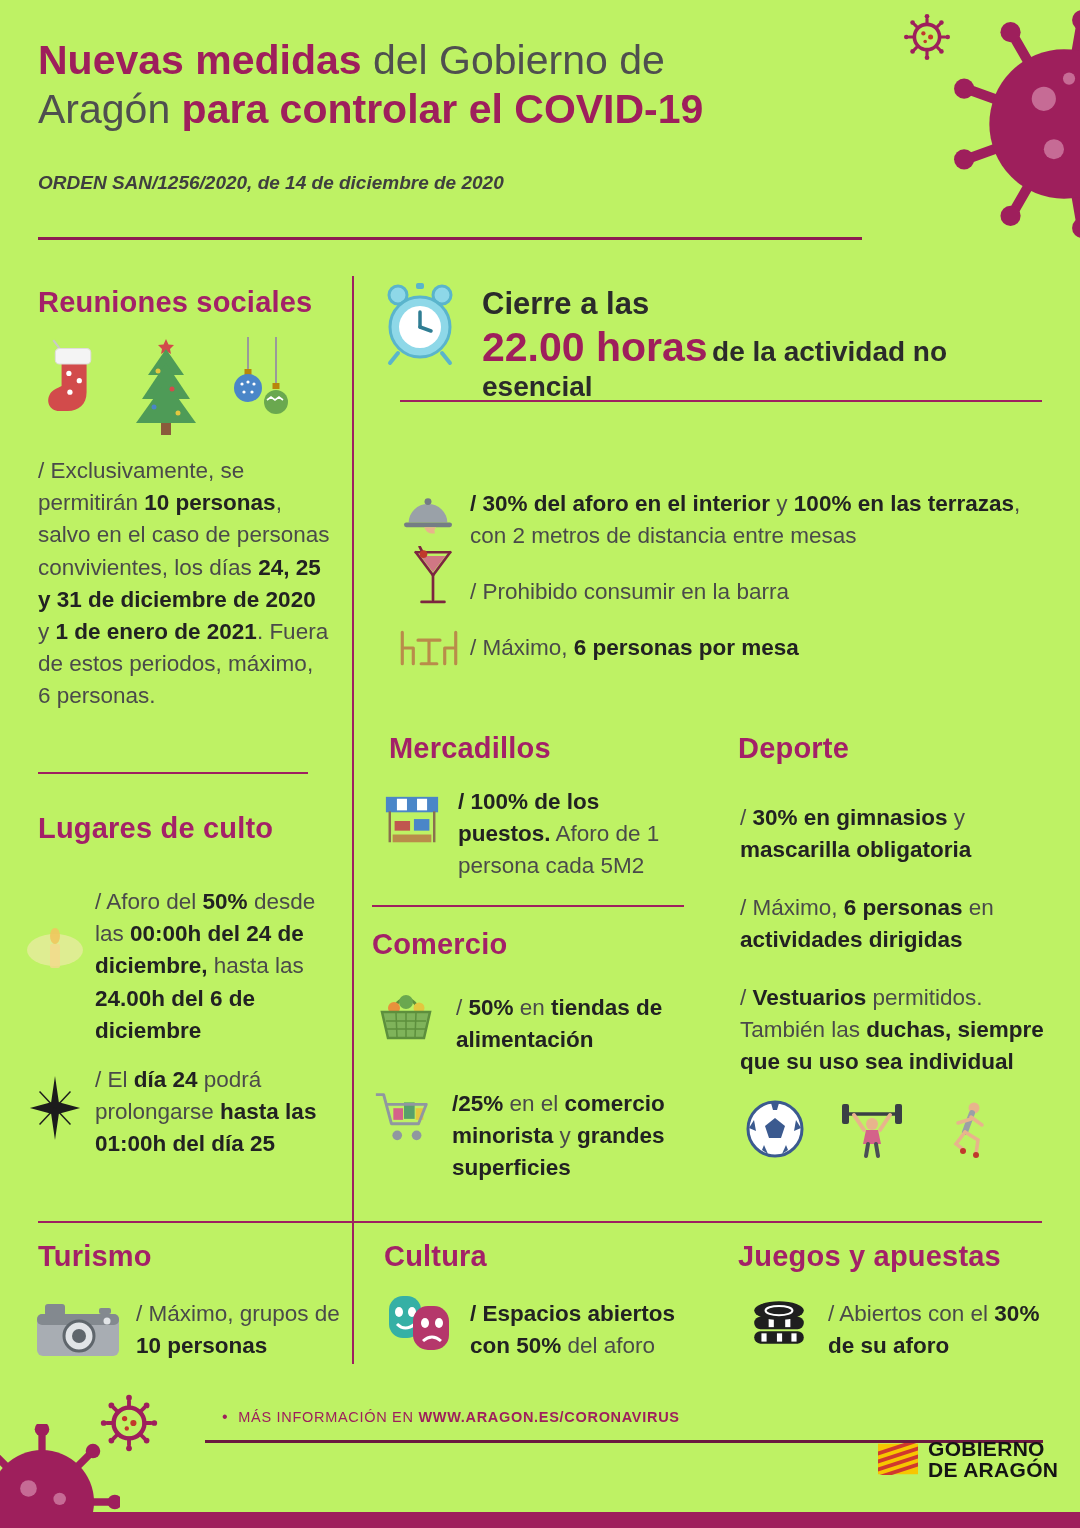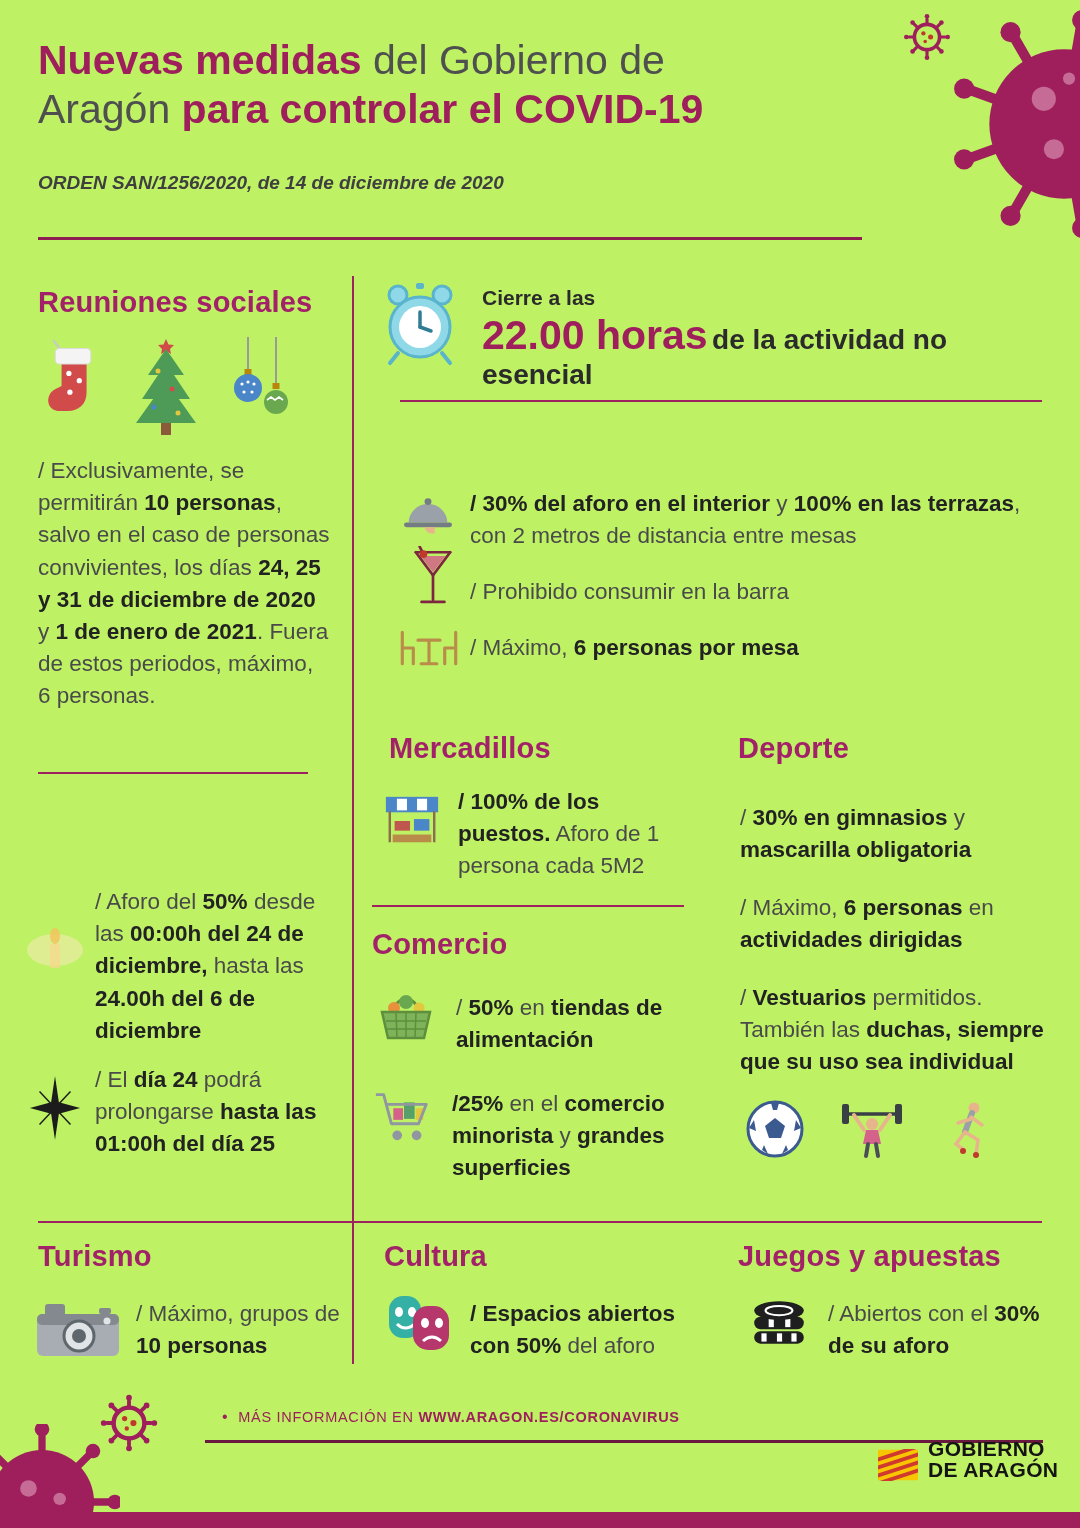--- a/index.html
+++ b/index.html
@@ -36,21 +36,21 @@
   #candle-icon{left:22px;top:918px;width:66px;height:58px;}
   #lugares-item1{left:95px;top:886px;width:242px;}
   #star-icon{left:26px;top:1076px;width:58px;height:64px;}
   #lugares-item2{left:95px;top:1064px;width:242px;}
   #turismo-h{left:38px;top:1240px;}
   #camera-icon{left:34px;top:1296px;width:88px;height:64px;}
   #turismo-body{left:136px;top:1298px;width:205px;}
   
   #alarm-icon{left:378px;top:280px;width:84px;height:90px;}
   #cierre-text{left:482px;top:286px;width:566px;}
-  #cierre-intro{font-size:21px;font-weight:700;color:#2b2b2b;}
+  #cierre-intro{font-size:31px;font-weight:700;color:#2b2b2b;}
   #cierre-line2{margin-top:2px;}
   #cierre-time{font-size:41px;font-weight:800;color:#9e1f5c;}
   #cierre-rest{font-size:28px;font-weight:700;color:#2b2b2b;margin-top:44px;}
   
   #host-h{left:380px;top:428px;}
   #cloche-icon{left:400px;top:490px;width:56px;height:48px;}
   #host-item1{left:470px;top:488px;width:575px;}
   #cocktail-icon{left:412px;top:546px;width:42px;height:66px;}
   #host-item2{left:470px;top:576px;width:420px;}
   #table-chairs-icon{left:396px;top:626px;width:66px;height:44px;}
@@ -74,21 +74,21 @@
   #cultura-h{left:384px;top:1240px;}
   #masks-icon{left:382px;top:1292px;width:76px;height:62px;}
   #cultura-body{left:470px;top:1298px;width:228px;}
   #juegos-h{left:738px;top:1240px;}
   #chips-icon{left:748px;top:1294px;width:62px;height:58px;}
   #juegos-body{left:828px;top:1298px;width:228px;}
   
   #info-line{left:222px;top:1408px;font-size:14.5px;letter-spacing:.7px;color:#9e1f5c;}
   #info-line .bullet{font-size:16px;margin-right:10px;}
   #info-line .url{font-weight:800;}
-  #gov-logo{left:878px;top:1438px;display:flex;align-items:flex-end;gap:10px;}
+  #gov-logo{left:878px;top:1438px;display:flex;align-items:center;gap:10px;}
   #gov-text{font-size:21px;font-weight:800;color:#141414;line-height:1.02;letter-spacing:.3px;}
   
   #virus-big-tr{left:948px;top:8px;width:232px;height:232px;}
   #virus-small-tr{left:900px;top:10px;width:54px;height:54px;}
   #virus-small-bl{left:96px;top:1390px;width:66px;height:66px;}
   #virus-big-bl{left:-36px;top:1424px;width:156px;height:156px;}
   svg{display:block;}
 </style>
 </head>
 <body>
@@ -221,20 +221,21 @@
         <circle cx="50" cy="65" r="12" fill="#6aa84f"></circle>
         <path d="M41 63 l4 -3 4 3 4 -3 4 3" stroke="#ffffff" stroke-width="1.6" fill="none"></path>
       </svg>
     </span>
   </div>
 
   <div class="abs txt" id="reuniones-body"><span class="p">/ Exclusivamente, se permitirán </span><span class="b">10 personas</span><span class="p">, salvo en el caso de personas convivientes, los días </span><span class="b">24, 25 y 31 de diciembre de 2020</span><span class="p"> y </span><span class="b">1 de enero de 2021</span><span class="p">. Fuera de estos periodos, máximo, 6 personas.</span></div>
 
   <div class="abs" id="left-div1"></div>
 
+  <div class="abs sec-h" id="lugares-h">Lugares de culto</div>
 
   <div class="abs" id="candle-icon">
     <svg viewBox="0 0 64 58" width="100%" height="100%">
       <ellipse cx="32" cy="32" rx="28" ry="16" fill="#f7e9b8" opacity="0.55"></ellipse>
       <rect x="27" y="26" width="10" height="24" rx="2" fill="#f3d98c" opacity="0.85"></rect>
       <ellipse cx="32" cy="18" rx="5" ry="8" fill="#f0c75e" opacity="0.9"></ellipse>
     </svg>
   </div>
   <div class="abs txt" id="lugares-item1"><span class="p">/ Aforo del </span><span class="b">50%</span><span class="p"> desde las </span><span class="b">00:00h del 24 de diciembre,</span><span class="p"> hasta las </span><span class="b">24.00h del 6 de diciembre</span></div>
 

